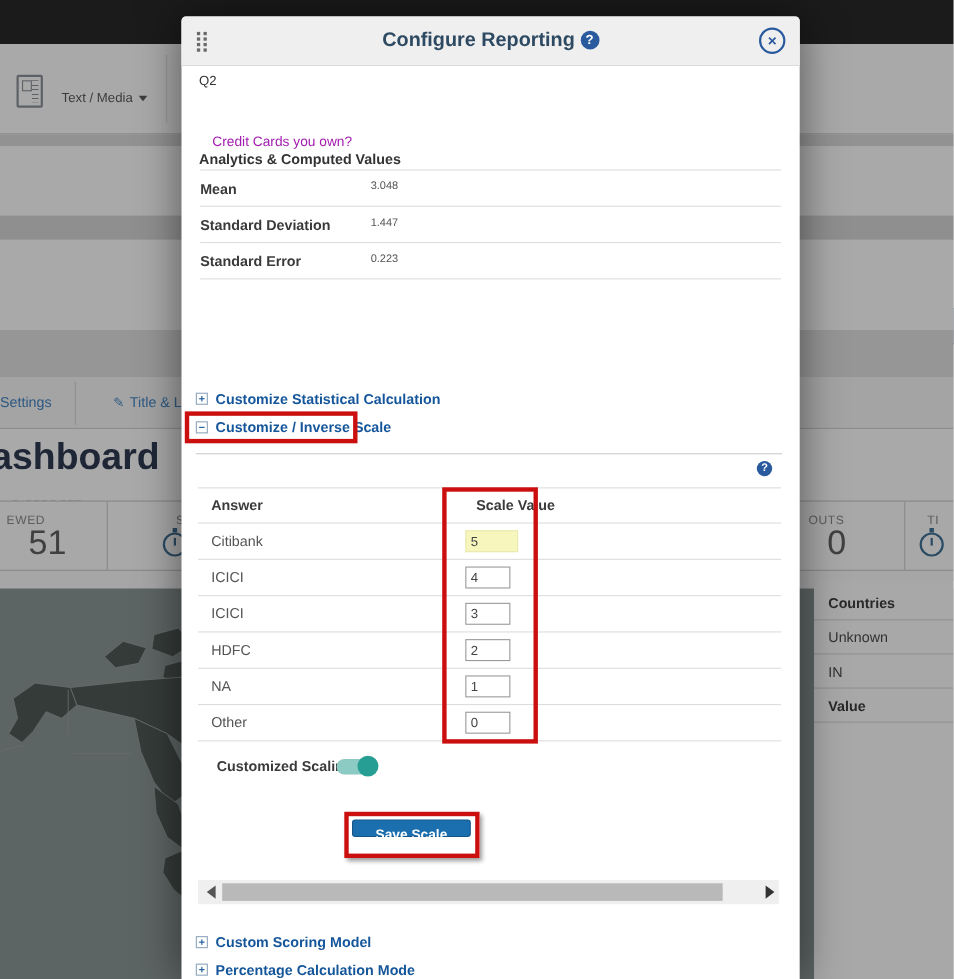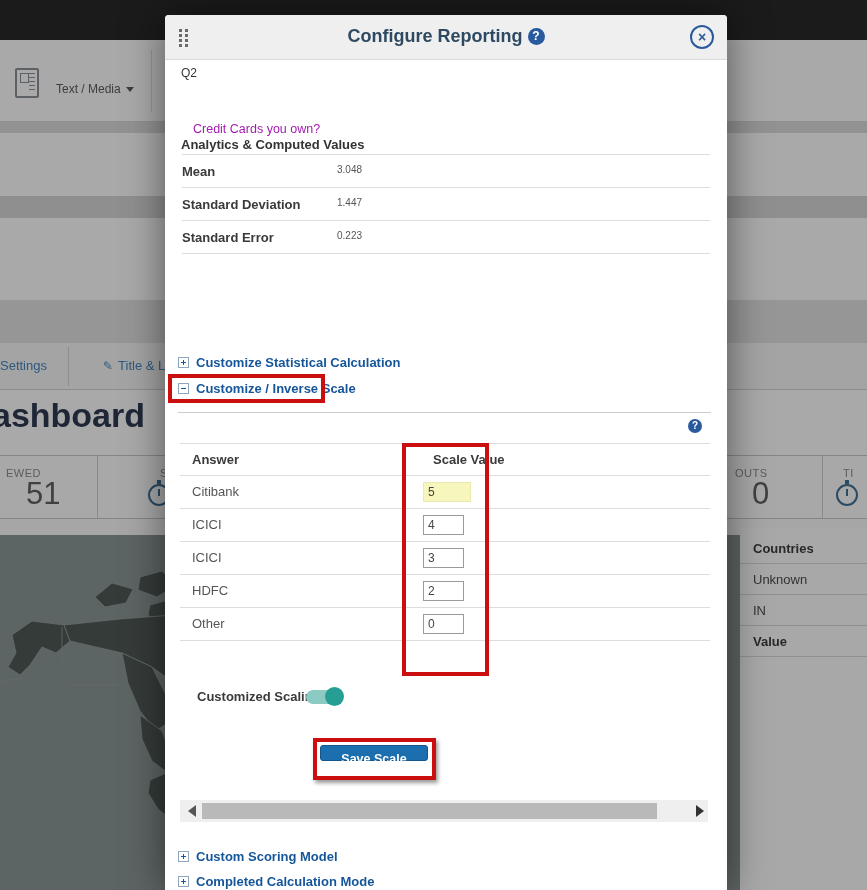--- a/index.html
+++ b/index.html
@@ -243,39 +243,43 @@
       </div>
       <div class="sc-row">
         <span class="sc-answer">ICICI</span>
         <input class="sc-input" value="3" style="">
       </div>
       <div class="sc-row">
         <span class="sc-answer">HDFC</span>
         <input class="sc-input" value="2" style="">
       </div>
       <div class="sc-row">
+        <span class="sc-answer">NA</span>
+        <input class="sc-input" value="1" style="">
+      </div>
+      <div class="sc-row">
         <span class="sc-answer">Other</span>
         <input class="sc-input" value="0" style="">
       </div>
     </div>
 
     <div class="toggle-label">Customized Scaling</div>
     <div class="toggle">
         <span class="knob"></span>
       </div>
 
     <div class="save-btn">Save Scale Values</div>
 
     <div class="hscroll">
       <span class="tri-l"></span>
       <span class="thumb"></span>
       <span class="tri-r"></span>
     </div>
 
     <div class="sec-link" style="top:834px;"><span class="pm-box pm-plus"></span><span>Custom Scoring Model</span></div>
-    <div class="sec-link" style="top:859px;"><span class="pm-box pm-plus"></span><span>Completed Calculation Mode</span></div>
+    <div class="sec-link" style="top:859px;"><span class="pm-box pm-plus"></span><span>Percentage Calculation Mode</span></div>
 
     <div class="red-box rb1"></div>
     <div class="red-box rb2"></div>
     <div class="red-box rb3"></div>
   </div>
 
 </div>
 
 </body></html>

